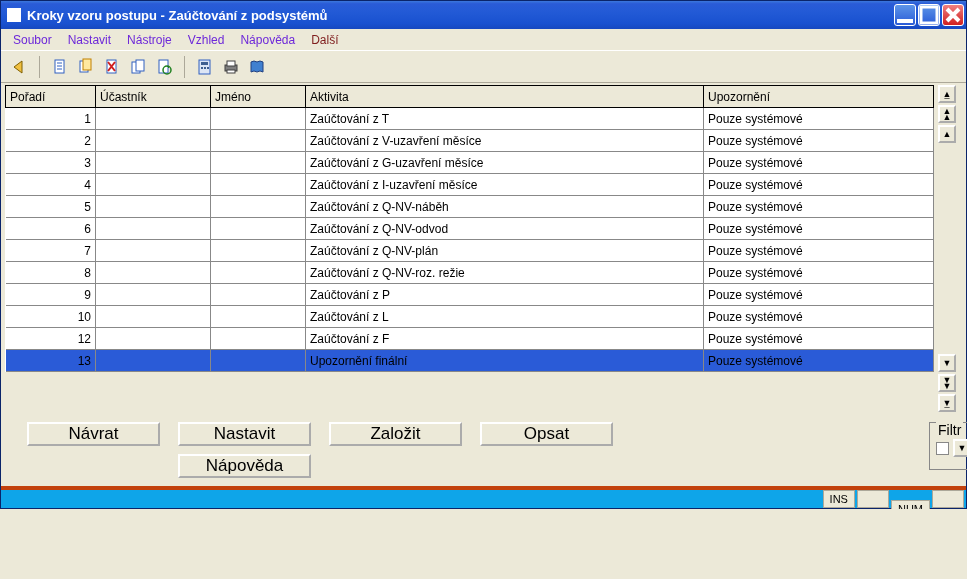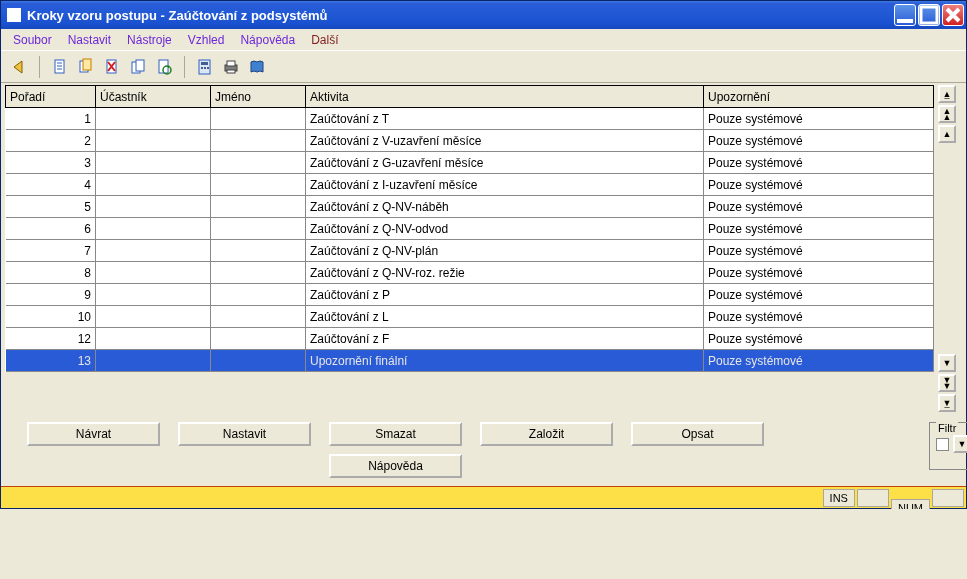--- a/index.html
+++ b/index.html
@@ -110,21 +110,21 @@
     border-right: 1px solid #888;
     border-bottom: 1px solid #888;
     padding: 2px 4px;
     height: 22px;
     overflow: hidden;
     white-space: nowrap;
   }
   table.grid td.num { text-align: right; padding-right: 4px;}
   tr.selected td {
     background: #2a5bd7;
-    color: #e5e5e5;
+    color: #000000;
   }
   .scroll-col {
     width: 20px;
     display: flex;
     flex-direction: column;
     gap: 2px;
     padding-top: 0;
   }
   .sbtn {
     width: 18px; height: 18px;
@@ -145,42 +145,42 @@
   .btn-grid {
     display: grid;
     grid-template-columns: repeat(6, 145px);
     grid-auto-rows: 26px;
     gap: 6px 6px;
   }
   .btn {
     height: 24px;
     background: #ece9d8;
     border: 2px outset #fff;
-    font-size: 12px;
+    font-size: 17px;
     cursor: pointer;
     display:flex;align-items:center;justify-content:center;margin-left:12px;
   }
   .btn.default { border: 2px solid #000; box-shadow: inset 0 0 0 1px #fff, inset 0 0 0 2px #ece9d8; }
   .filter-box {
     margin-left: 14px;
     border: 1px solid #888;
     padding: 0 6px 4px 6px;
     display:flex; flex-direction: column;
     position: relative;
     width: 60px;
     height: 48px;
   }
-  .filter-box .flabel { font-size:11px; position:relative; top:-1px; background:#ece9d8; width:fit-content; padding:0 2px;}
+  .filter-box .flabel { font-size:14px; position:relative; top:-1px; background:#ece9d8; width:fit-content; padding:0 2px;}
   .filter-box .frow { display:flex; align-items:center; gap:4px; }
   .chk { width:13px; height:13px; background:#fff; border:1px solid #888;}
   .dropbtn { width:18px;height:18px;background:#ece9d8;border:2px outset #fff;font-size:9px;display:flex;align-items:center;justify-content:center;cursor:pointer;}
   .statusbar {
     height: 22px;
-    border-top: 1px solid #c2410c;
-    background: #fde047;
+    border-top: 4px solid #c2410c;
+    background: #0ea5e9;
     display:flex;
     justify-content:flex-end;
     align-items:center;
     padding: 0 2px;
     gap:2px;
   }
   .sbcell {
     border: 1px solid #aca899;
     padding: 1px 6px;
     font-size: 11px;
@@ -408,21 +408,20 @@
         </div>
       <div class="sbtn">▼<span style="position:absolute">_</span></div>
     </div>
   </div>
 
   <div class="button-bar">
     <div class="button-row">
       <div class="btn-grid">
         <div class="btn">Návrat</div>
         <div class="btn">Nastavit</div>
-        <div class="btn">Smazat</div>
         <div class="btn">Založit</div>
         <div class="btn">Opsat</div>
         <div></div>
         <div></div>
         <div></div>
         <div class="btn">Nápověda</div>
       </div>
       <div class="filter-box">
         <div class="flabel">Filtr</div>
         <div class="frow">

